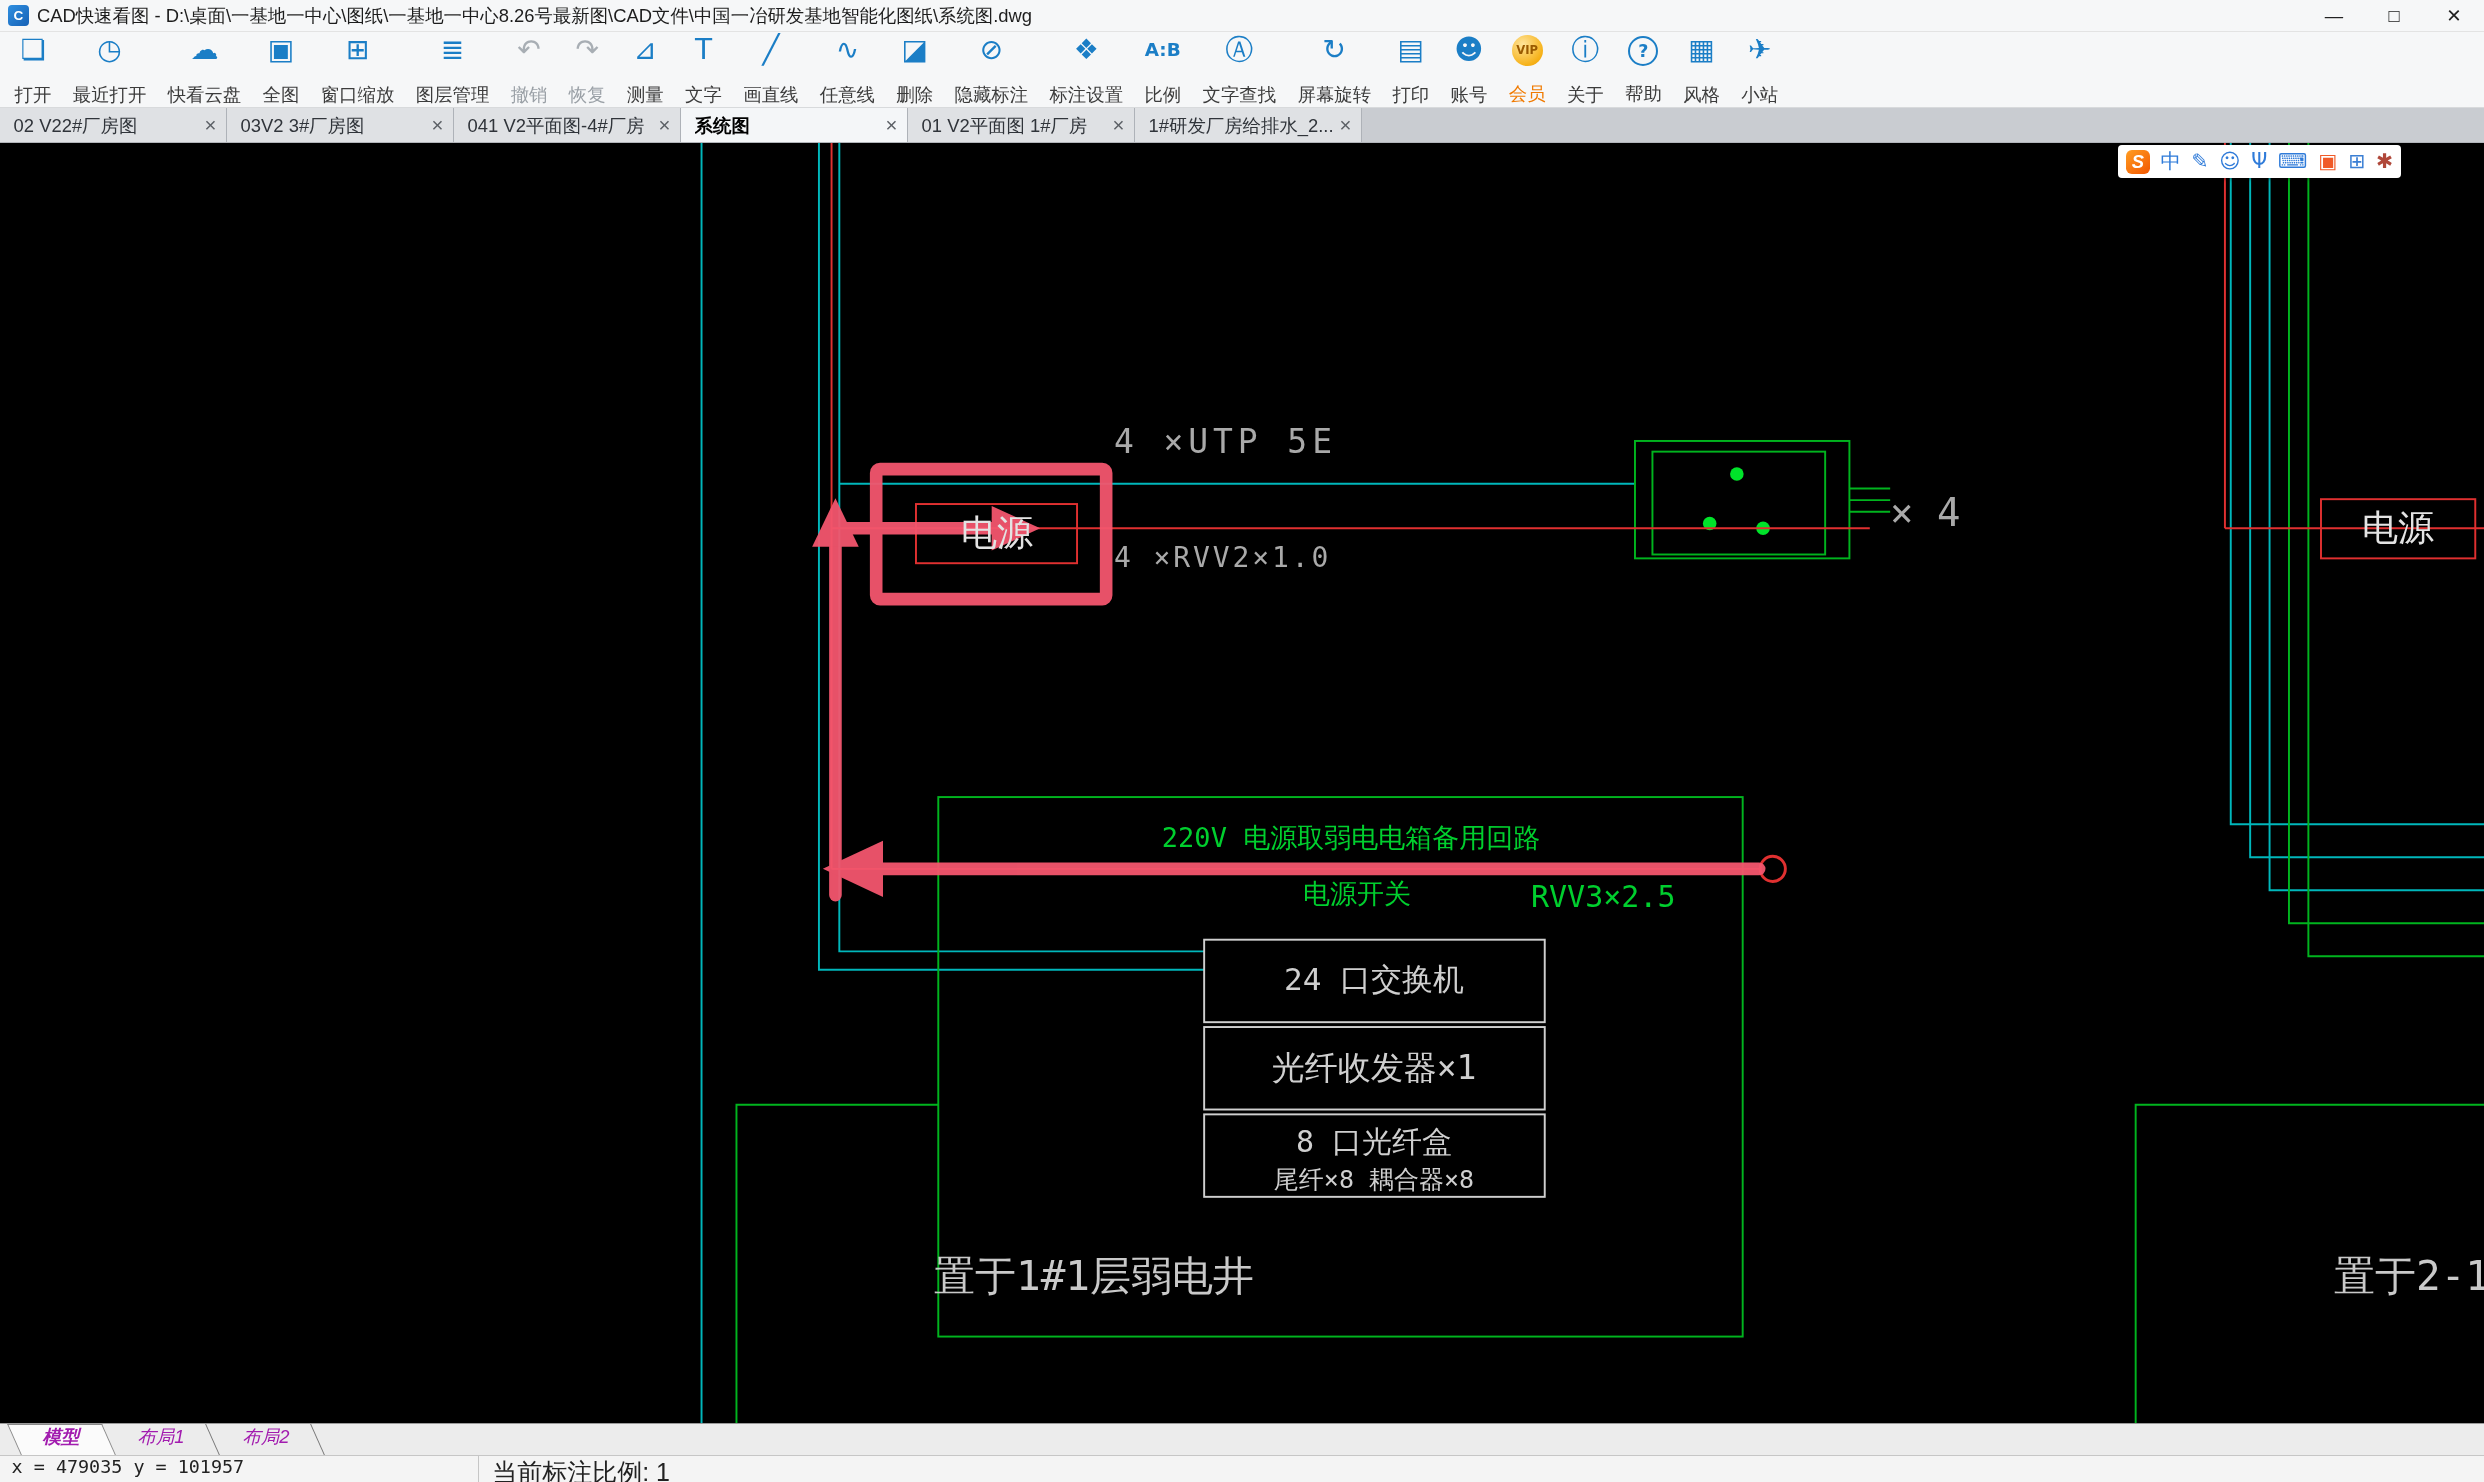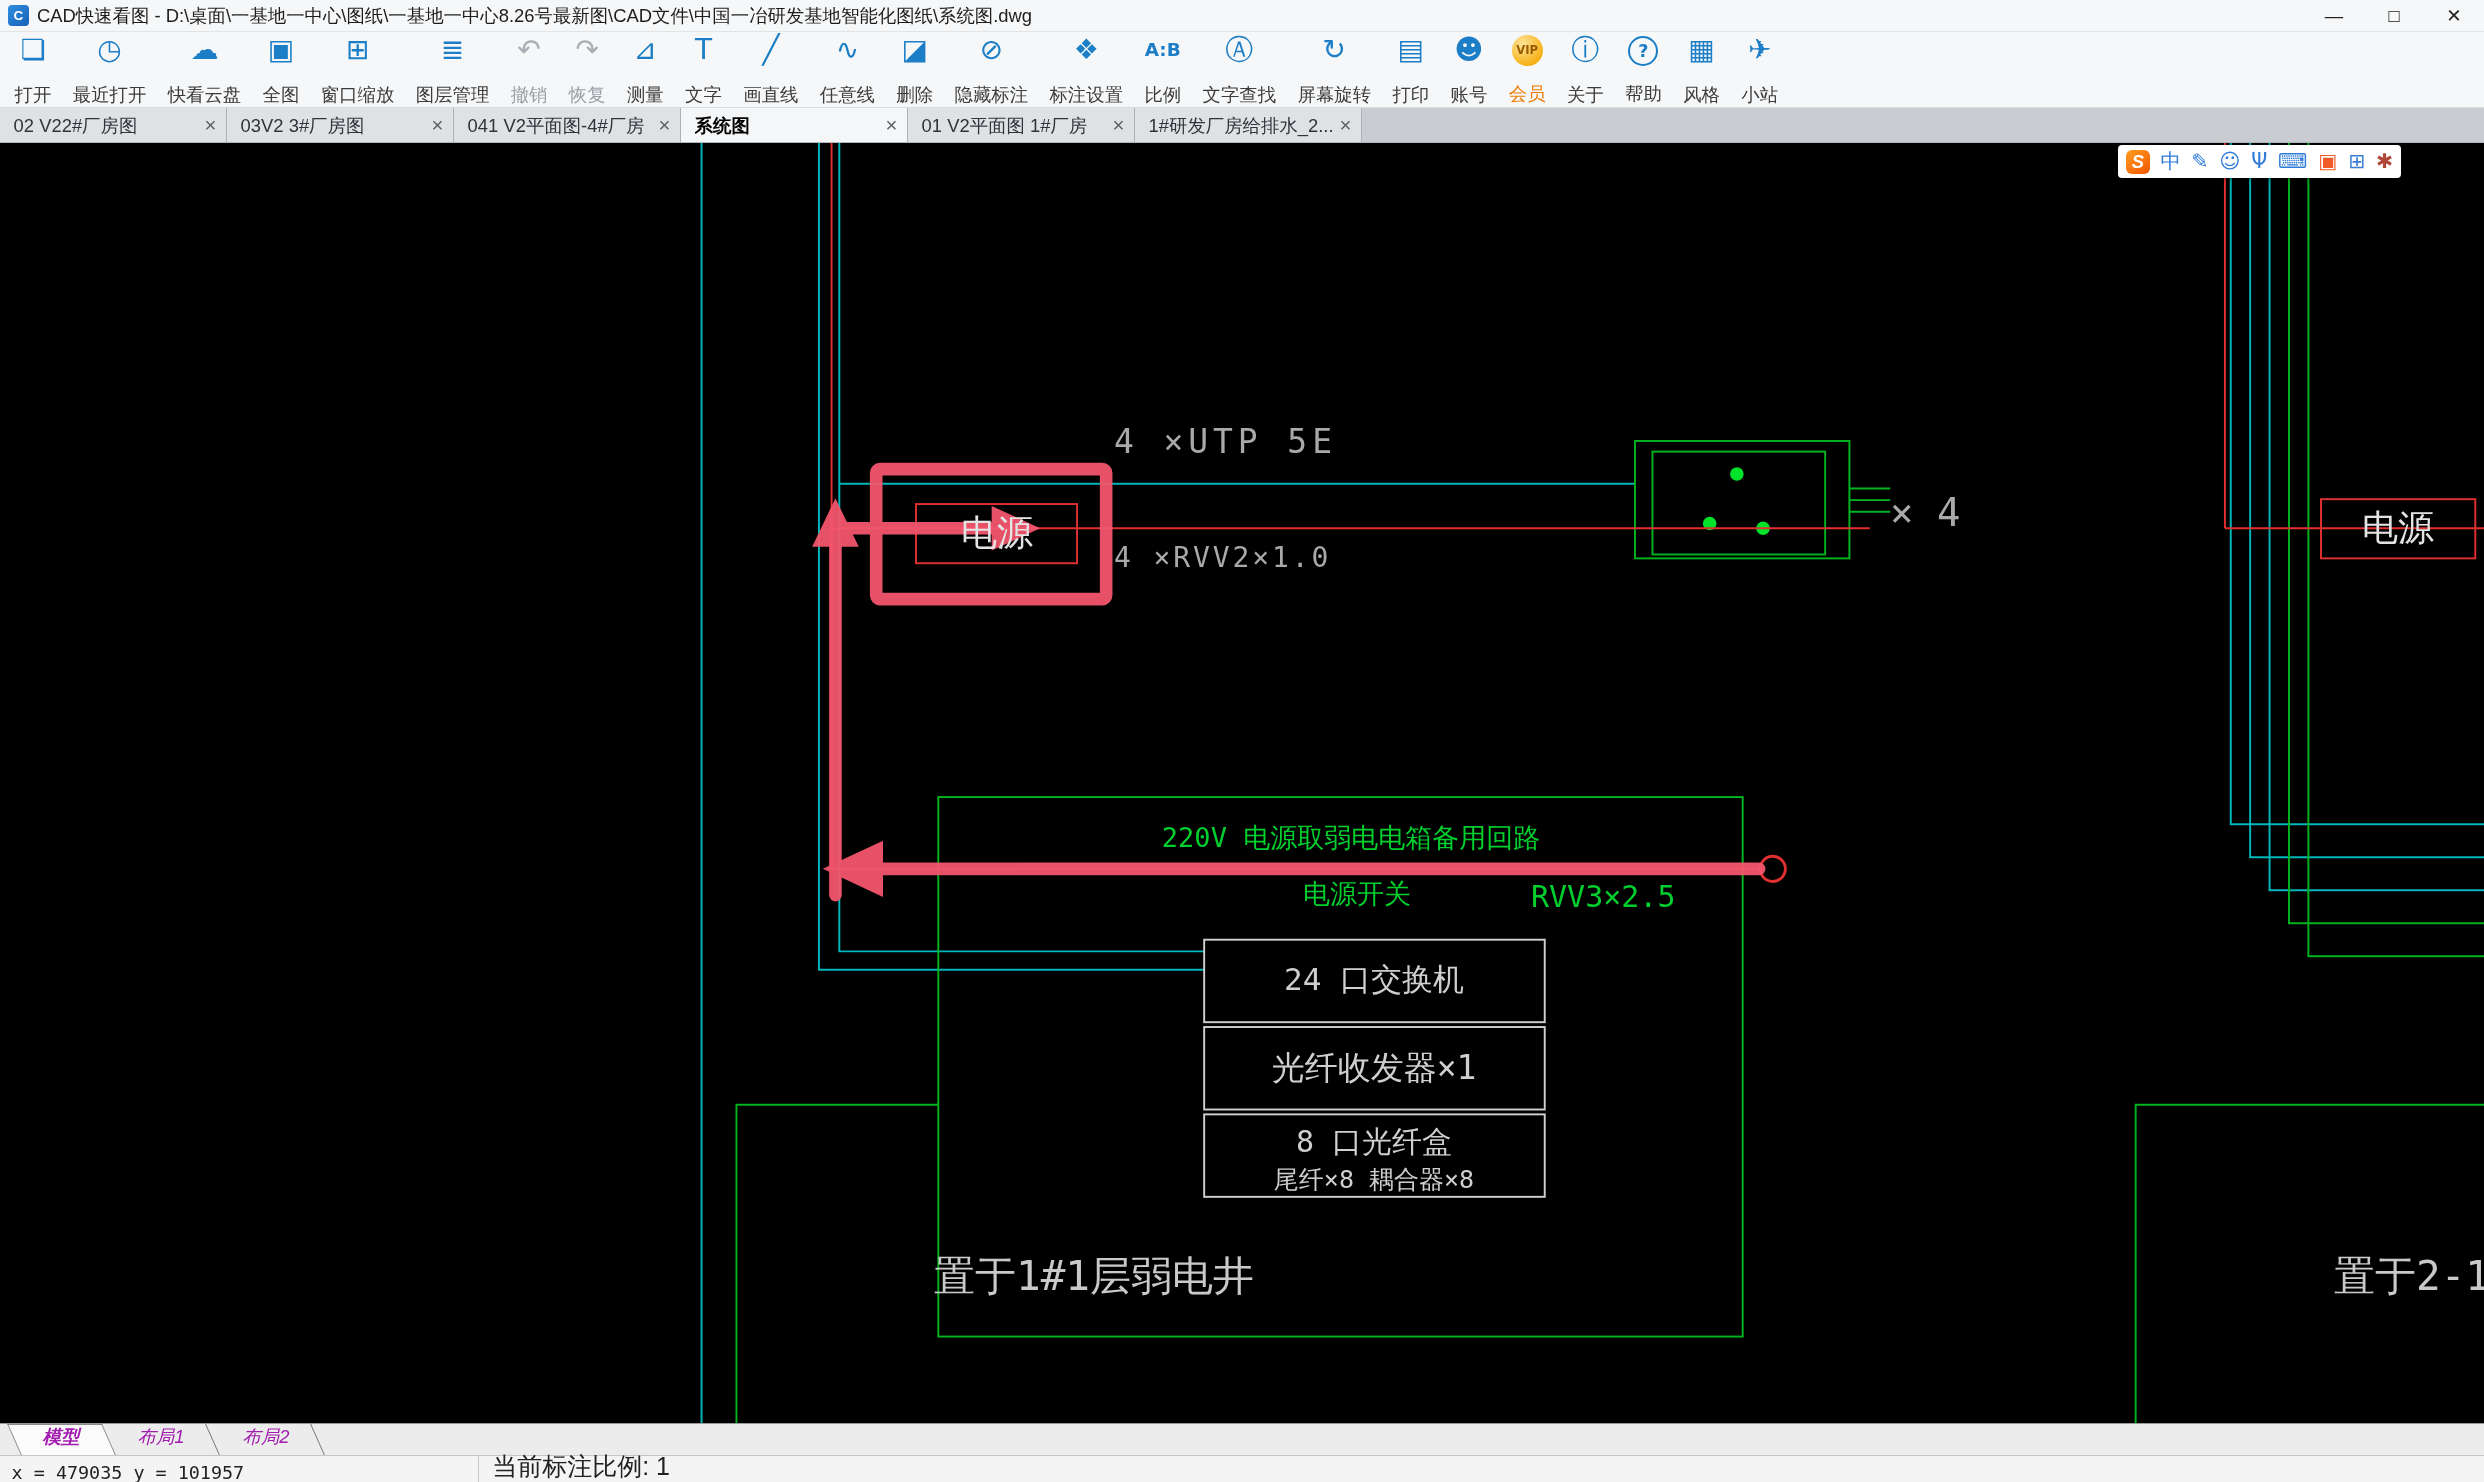--- a/index.html
+++ b/index.html
@@ -61,21 +61,21 @@
               border-top:1px solid #9a9a9a;box-sizing:border-box;display:flex;align-items:stretch;padding-left:13.6px;}
   .layout-tab{position:relative;padding:0 29px;font-size:18.4px;color:#a21caf;display:flex;font-style:italic;}
   .layout-tab .bg{position:absolute;left:0;right:0;top:0;bottom:0;transform:skewX(24deg);
                   border-right:1px solid #777;}
   .layout-tab.active .bg{background:#fbfbfb;border:1px solid #8a8a8a;border-bottom:none;}
   .layout-tab span.lt-label{position:relative;z-index:1;}
   .layout-tab.active{font-weight:bold;}
 
   
   #status-bar{position:absolute;left:0;top:1455px;width:2484px;height:28px;background:#f4f4f4;
-              border-top:1px solid #c6c6c6;box-sizing:border-box;display:flex;align-items:flex-end;}
+              border-top:1px solid #c6c6c6;box-sizing:border-box;display:flex;align-items:flex-start;}
   #status-coords{margin-left:11.6px;width:466px;font-size:18.4px;color:#222;
                  font-family:"DejaVu Sans Mono",monospace;}
   .status-sep{width:1px;height:28px;background:#c6c6c6;}
   #status-scale{margin-left:13.6px;font-size:25px;color:#222;}
 </style>
 </head>
 <body>
 
 <div id="app">
 

